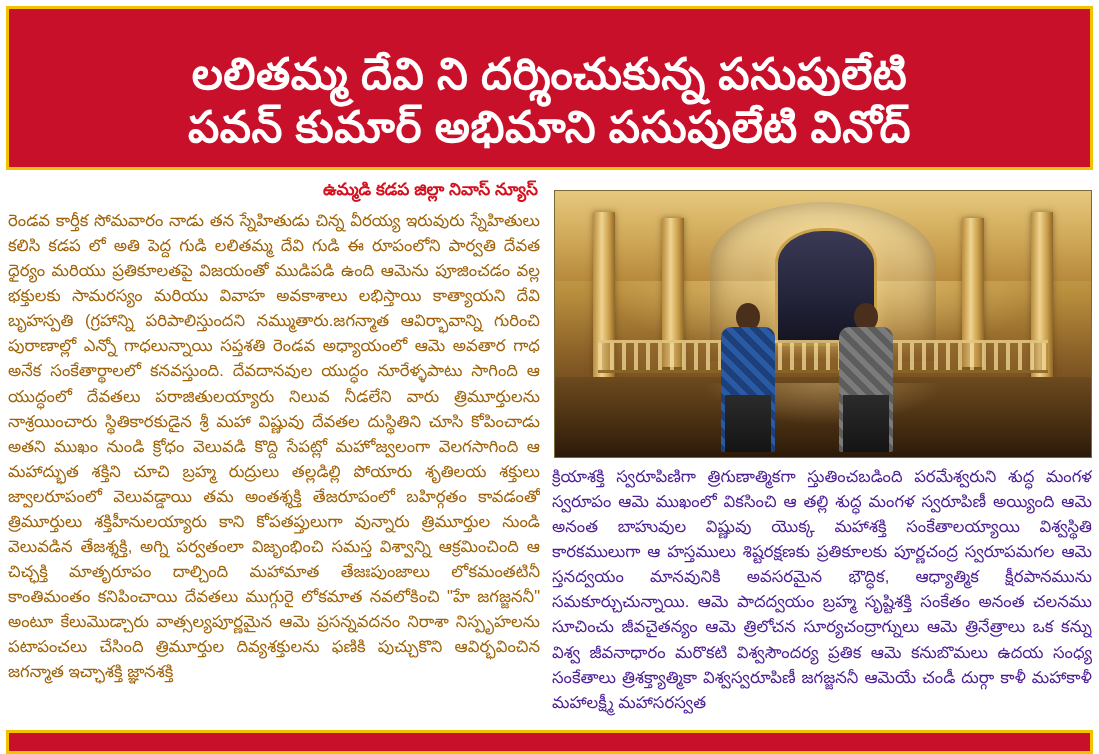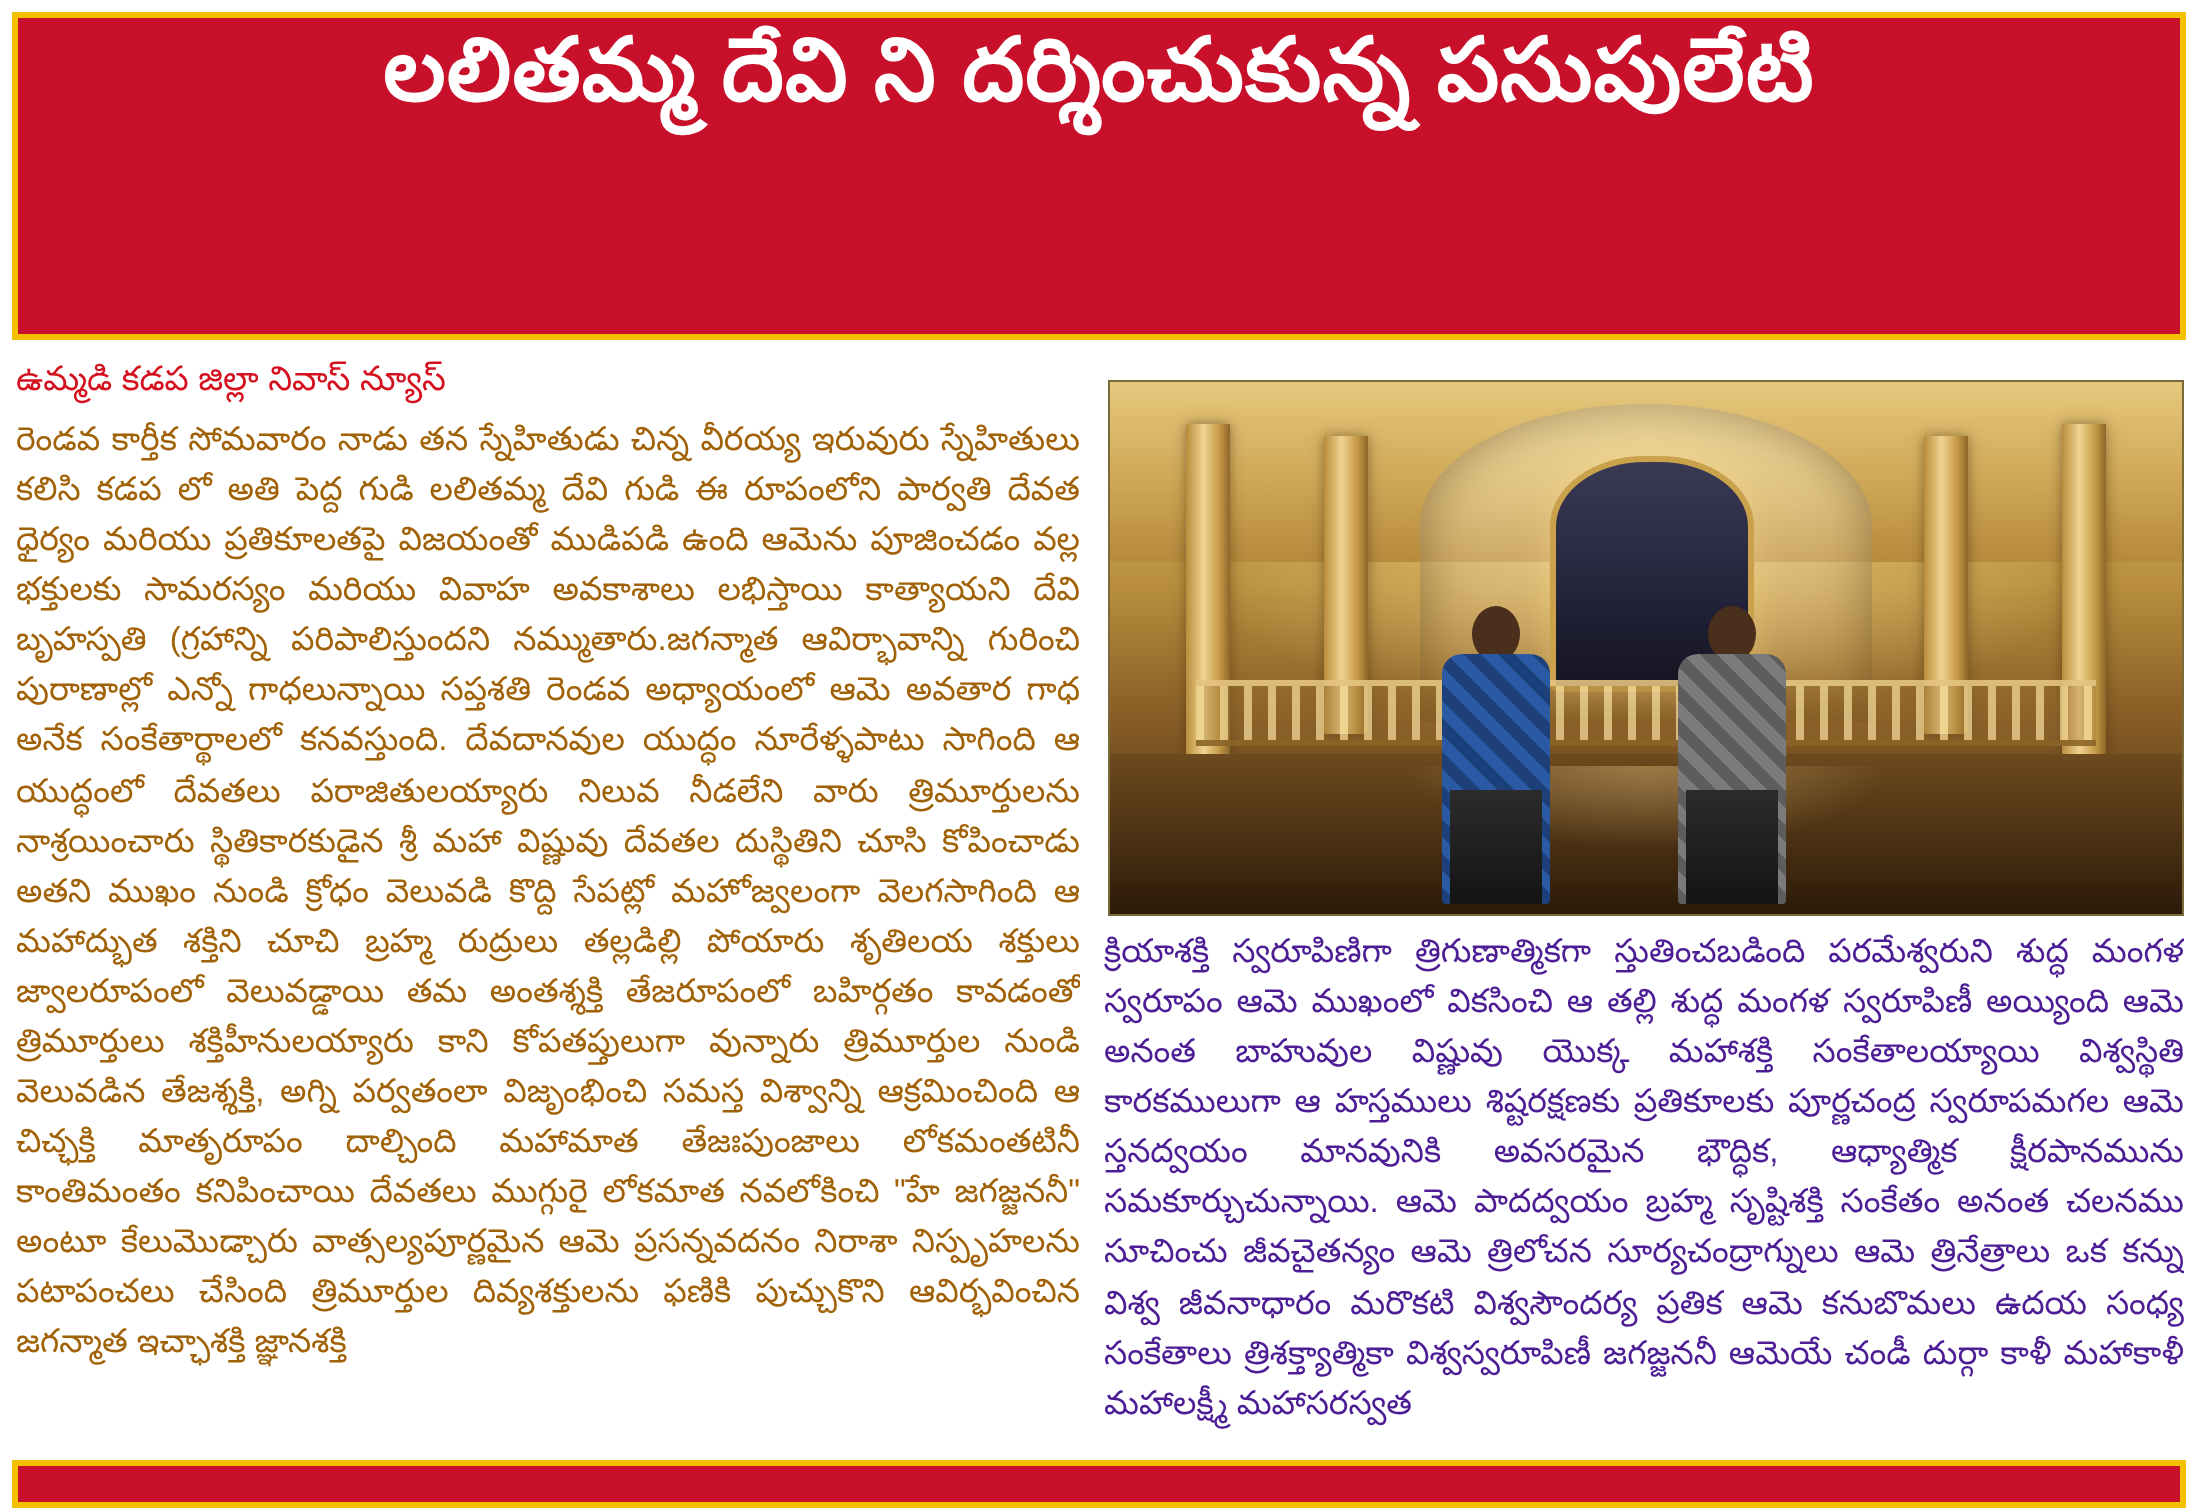--- a/index.html
+++ b/index.html
@@ -28,22 +28,22 @@
     left: 6px;
     top: 6px;
     width: 1087px;
     height: 164px;
     background: #c8102a;
     border: 3px solid #f2c200;
     box-sizing: border-box;
     display: flex;
     flex-direction: column;
     align-items: center;
-    justify-content: flex-start;
-    padding: 0 10px;
+    justify-content: flex-end;
+    padding: 13px 10px;
   }
   .headline-line {
     color: #ffffff;
     font-family: "Liberation Sans", sans-serif;
     font-weight: bold;
     font-size: 44px;
     line-height: 1.22;
     letter-spacing: 0.5px;
     white-space: nowrap;
     text-align: center;
@@ -56,23 +56,23 @@
     top: 176px;
     width: 1099px;
     height: 552px;
   }
 
   .subhead {
     position: absolute;
     left: 8px;
     top: 4px;
     width: 530px;
-    text-align: left;
+    text-align: right;
     color: #d4121f;
-    font-weight: normal;
+    font-weight: bold;
     font-size: 17px;
     font-family: "Liberation Sans", sans-serif;
   }
 
   .col-left {
     position: absolute;
     left: 8px;
     top: 32px;
     width: 532px;
     height: 516px;
@@ -238,20 +238,21 @@
     overflow: hidden;
   }
 </style>
 </head>
 <body>
 
 <div class="page">
 
   <div class="headline-banner">
     <div class="headline-line">లలితమ్మ దేవి ని దర్శించుకున్న పసుపులేటి</div>
+    <div class="headline-line">పవన్ కుమార్ అభిమాని పసుపులేటి వినోద్</div>
   </div>
 
   <div class="content">
 
     <div class="subhead">ఉమ్మడి కడప జిల్లా నివాస్ న్యూస్</div>
 
     <div class="col-left">
       <span class="indent">రెండవ కార్తీక సోమవారం నాడు తన స్నేహితుడు చిన్న వీరయ్య ఇరువురు స్నేహితులు కలిసి కడప లో అతి పెద్ద గుడి లలితమ్మ దేవి గుడి  ఈ రూపంలోని పార్వతి దేవత ధైర్యం మరియు ప్రతికూలతపై విజయంతో ముడిపడి ఉంది ఆమెను పూజించడం వల్ల భక్తులకు సామరస్యం మరియు వివాహ అవకాశాలు లభిస్తాయి కాత్యాయని దేవి బృహస్పతి (గ్రహాన్ని పరిపాలిస్తుందని నమ్ముతారు.జగన్మాత ఆవిర్భావాన్ని గురించి పురాణాల్లో ఎన్నో గాధలున్నాయి సప్తశతి రెండవ అధ్యాయంలో ఆమె అవతార గాధ అనేక సంకేతార్థాలలో కనవస్తుంది. దేవదానవుల యుద్ధం నూరేళ్ళపాటు సాగింది    ఆ యుద్ధంలో దేవతలు పరాజితులయ్యారు నిలువ నీడలేని వారు త్రిమూర్తులను నాశ్రయించారు స్థితికారకుడైన శ్రీ మహా విష్ణువు దేవతల దుస్థితిని చూసి కోపించాడు అతని ముఖం నుండి క్రోధం వెలువడి కొద్ది సేపట్లో మహోజ్వలంగా వెలగసాగింది ఆ మహాద్భుత శక్తిని చూచి బ్రహ్మ రుద్రులు తల్లడిల్లి పోయారు శృతిలయ శక్తులు జ్వాలరూపంలో వెలువడ్డాయి తమ అంతశ్శక్తి తేజరూపంలో బహిర్గతం కావడంతో త్రిమూర్తులు శక్తిహీనులయ్యారు కాని కోపతప్తులుగా వున్నారు త్రిమూర్తుల నుండి వెలువడిన తేజశ్శక్తి, అగ్ని పర్వతంలా విజృంభించి సమస్త విశ్వాన్ని ఆక్రమించింది ఆ చిచ్ఛక్తి మాతృరూపం దాల్చింది మహామాత తేజఃపుంజాలు లోకమంతటినీ కాంతిమంతం కనిపించాయి దేవతలు ముగ్గురై లోకమాత నవలోకించి "హే జగజ్జననీ" అంటూ కేలుమొడ్చారు వాత్సల్యపూర్ణమైన ఆమె ప్రసన్నవదనం నిరాశా నిస్పృహలను పటాపంచలు చేసింది త్రిమూర్తుల దివ్యశక్తులను ఫణికి పుచ్చుకొని ఆవిర్భవించిన జగన్మాత ఇచ్ఛాశక్తి  జ్ఞానశక్తి</span>
     </div>
 

